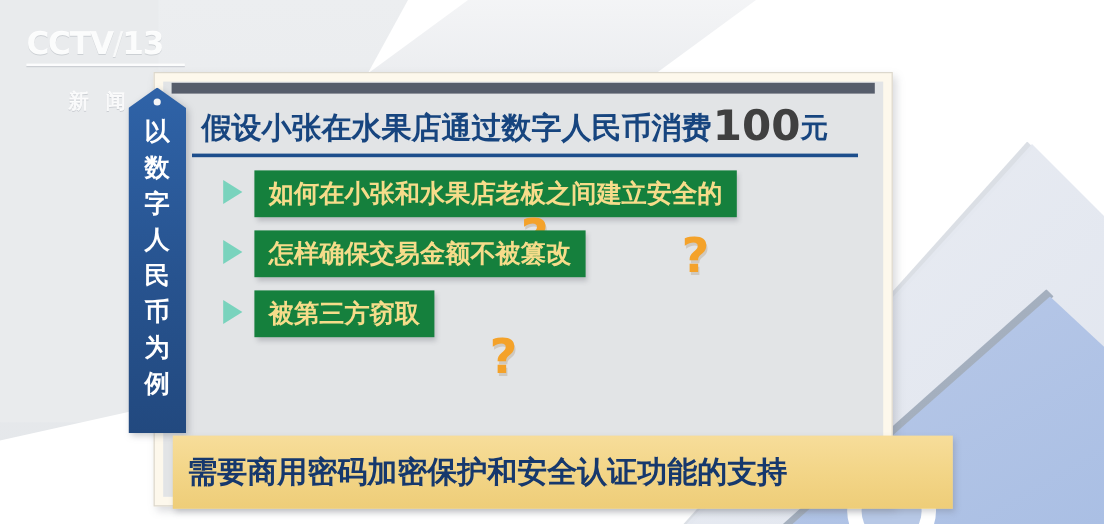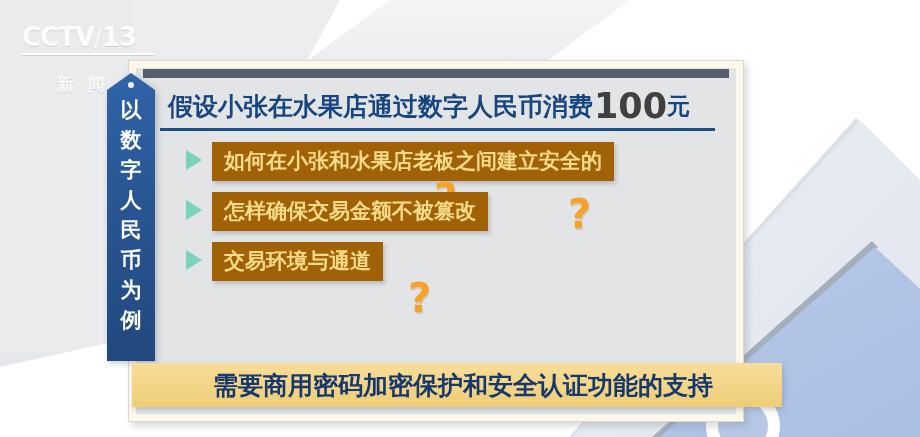--- a/index.html
+++ b/index.html
@@ -153,45 +153,45 @@
   .bullets{position:absolute;left:186px;top:142px;width:530px;}
   .bullet{position:relative;margin-bottom:11px;}
   .bullet-arrow{
     position:absolute;left:0;top:8px;width:0;height:0;
     border-left:16px solid #79d3bd;
     border-top:10px solid transparent;
     border-bottom:10px solid transparent;
   }
   .bullet-box{
     margin-left:26px;display:inline-block;
-    background:#a16207;
+    background:#15803d;
     padding:5px 12px 6px 12px;
     box-shadow:2px 3px 4px rgba(95,100,110,.3);
   }
   .bullet-line{
     color:#f6dc8a;font-weight:700;font-size:21px;line-height:28px;
     font-family:"DejaVu Sans","Liberation Sans",sans-serif;
     white-space:nowrap;
   }
   .qmark{
     position:absolute;color:#f4a22a;font-weight:700;font-size:40px;
     font-family:"DejaVu Sans","Liberation Sans",sans-serif;
     line-height:40px;text-shadow:1px 2px 0 rgba(120,80,20,.18);
     pointer-events:none;
   }
   .q1{left:248px;top:36px;}
   .q2{left:382px;top:2px;}
   .q3{left:222px;top:36px;}
 
   
   .footer{
-    position:absolute;left:132px;top:363px;width:650px;height:44px;
+    position:absolute;left:144px;top:363px;width:650px;height:61px;
     background:linear-gradient(180deg,#f7dd9a 0%,#f3d689 45%,#eecd78 100%);
     box-shadow:2px 3px 5px rgba(105,110,120,.3);
-    display:flex;align-items:center;justify-content:center;
+    display:flex;align-items:center;
   }
   .footer-text{
     color:#16386d;font-weight:700;font-size:25px;letter-spacing:0;
     font-family:"DejaVu Sans","Liberation Sans",sans-serif;
     padding-left:12px;white-space:nowrap;
   }
 </style>
 </head>
 <body>
 
@@ -258,21 +258,21 @@
       <div class="bullet-arrow"></div>
       <div class="bullet-box">
         <div class="bullet-line">怎样确保交易金额不被篡改</div>
       </div>
       <div class="qmark q2">?</div>
     </div>
 
     <div class="bullet">
       <div class="bullet-arrow"></div>
       <div class="bullet-box">
-        <div class="bullet-line">交易环境与通道</div>
+        <div class="bullet-line">被第三方窃取</div>
       </div>
       <div class="qmark q3">?</div>
     </div>
 
   </div>
 
   <div class="footer">
     <span class="footer-text">需要商用密码加密保护和安全认证功能的支持</span>
   </div>
 

